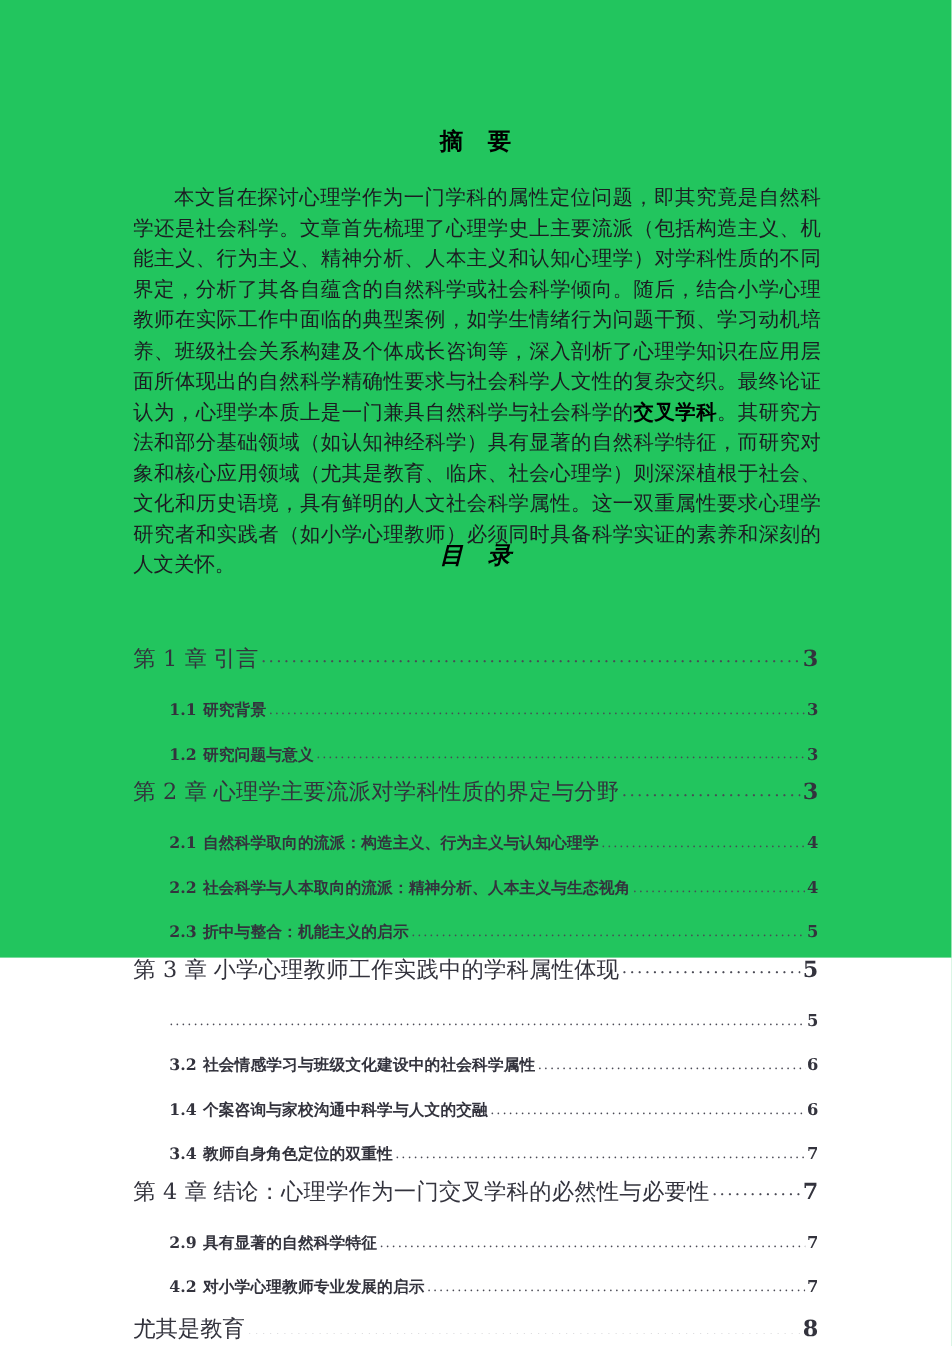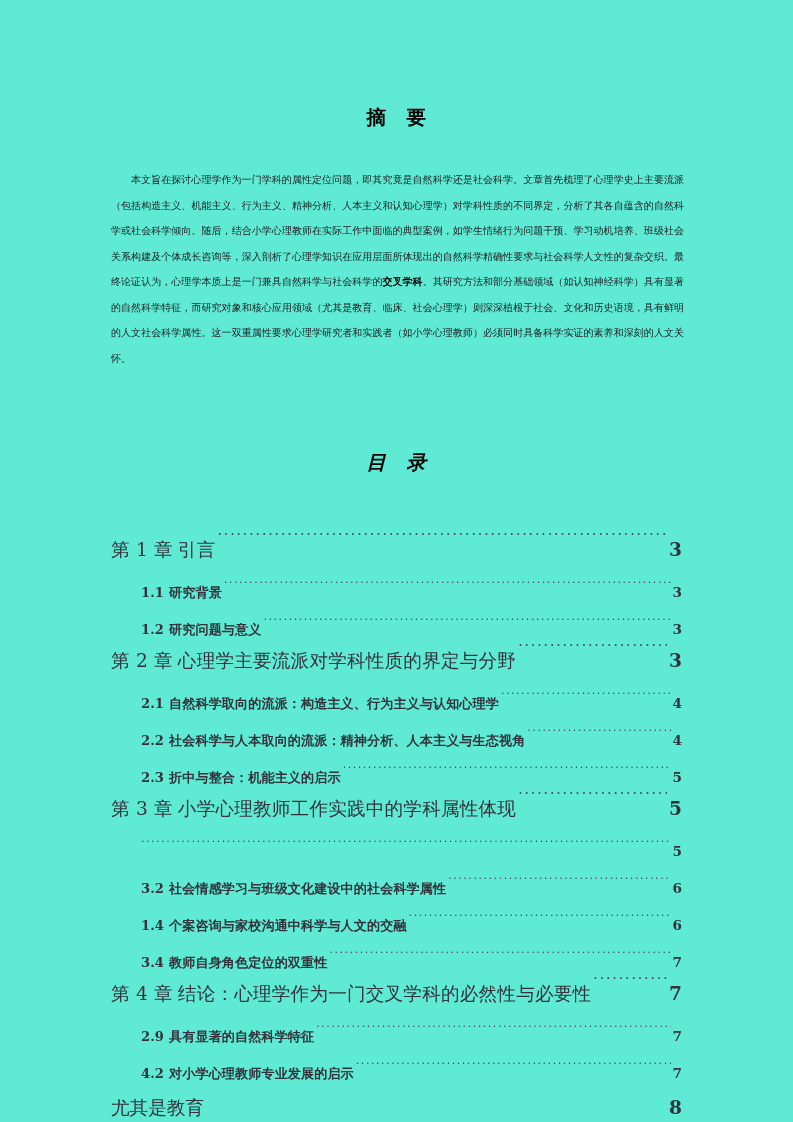--- a/index.html
+++ b/index.html
@@ -15,67 +15,67 @@
     font-family: "DejaVu Serif", "Liberation Serif", serif;
     color: #1a1a1a;
     position: relative;
   }
 
   .page {
     position: absolute;
     left: 0;
     top: 0;
     width: 793px;
-    height: 1122px;
-    background: #5eead4;
+    height: 798px;
+    background: #22c55e;
   }
 
   
   .doc-heading {
     text-align: center;
     font-weight: bold;
     font-size: 19.5px;
     letter-spacing: 0.5px;
     color: #000000;
     font-family: "DejaVu Serif", "Liberation Serif", serif;
   }
 
   #abstract-heading { position: absolute; left: 111px; top: 104px; width: 571px; }
   #toc-heading      { position: absolute; left: 111px; top: 449px; width: 571px; font-style: italic; }
 
   
   #abstract-body {
     position: absolute;
     left: 111px;
-    top: 168px;
+    top: 152px;
     width: 573px;
-    font-size: 10px;
+    font-size: 17px;
     line-height: 25.5px;
     text-align: justify;
     text-justify: inter-character;
     text-indent: 2em;
     color: #1c1c22;
-    font-family: Liberation Mono, monospace;
+    font-family: Liberation Serif, serif;
   }
   #abstract-body .kw {
     font-weight: bold;
     color: #000000;
   }
 
   
   #toc {
     position: absolute;
     left: 111px;
     top: 531px;
     width: 571px;
   }
 
   .toc-row {
     display: flex;
-    align-items: flex-start;
+    align-items: flex-end;
     width: 100%;
     box-sizing: border-box;
     color: #33333d;
     white-space: nowrap;
   }
 
   .toc-label {
     flex: 0 0 auto;
     padding-right: 2px;
   }

